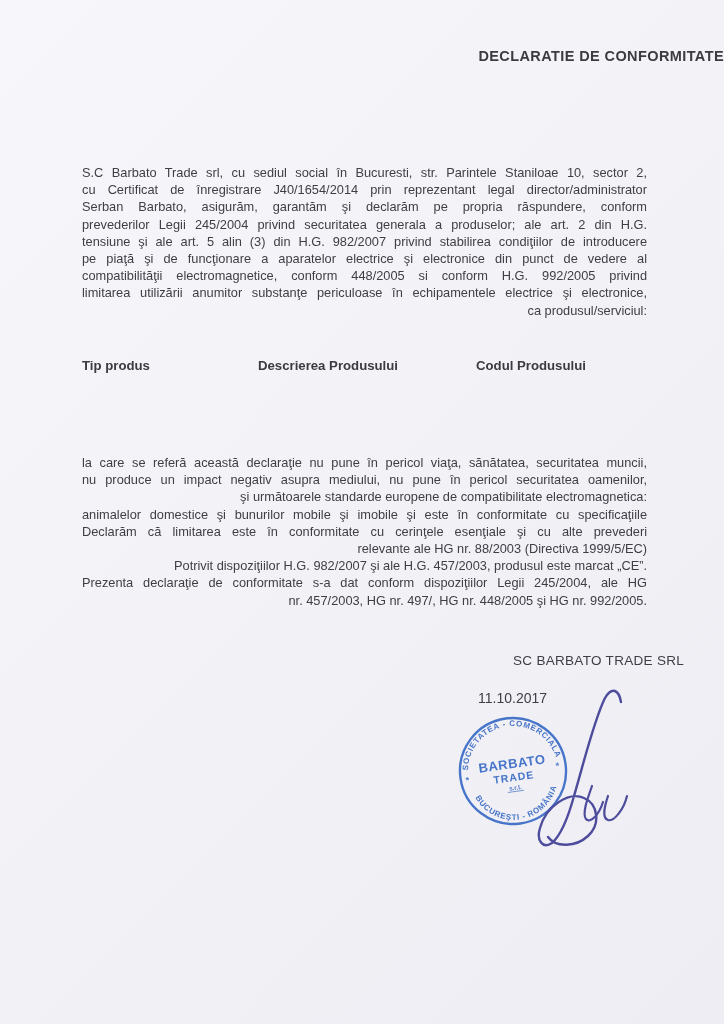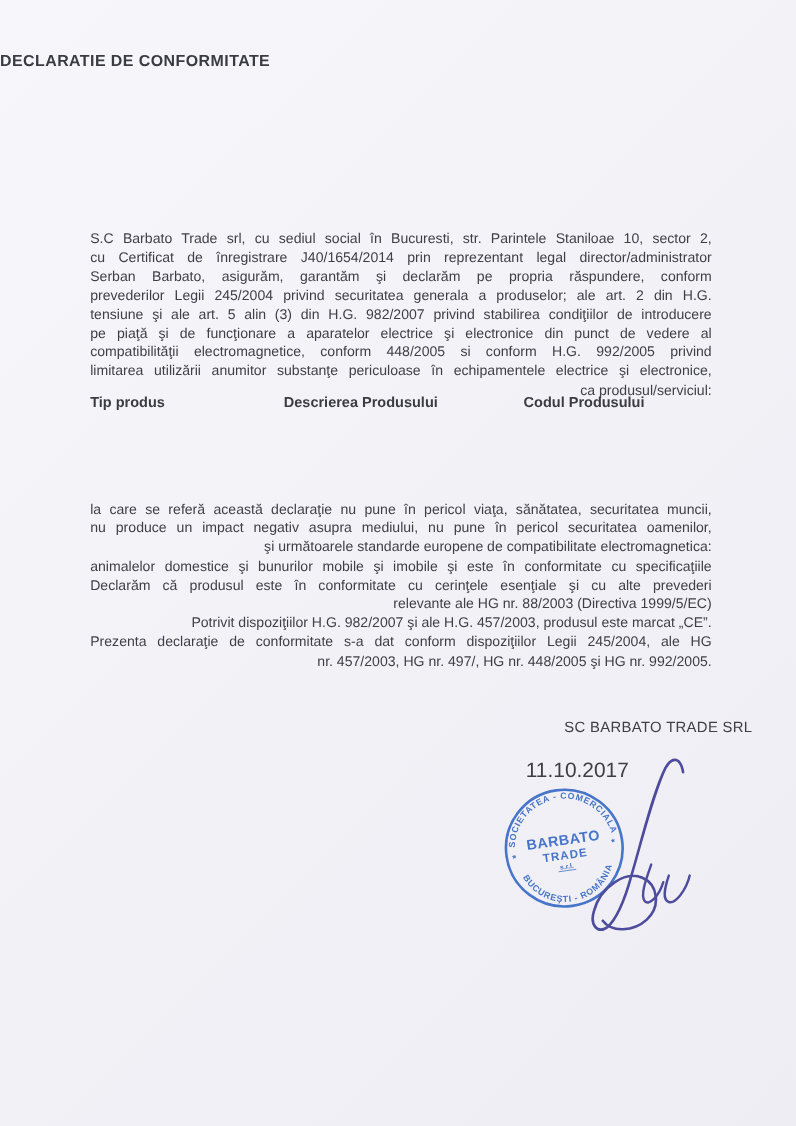--- a/index.html
+++ b/index.html
@@ -4,34 +4,34 @@
 <style>
   html,body{margin:0;padding:0;}
   body{
     width:724px;height:1024px;position:relative;overflow:hidden;
     background:linear-gradient(135deg,#f7f6fa 0%,#f2f1f6 55%,#eeedf3 100%);
     font-family:"Liberation Sans",sans-serif;color:#3e3e45;
     -webkit-font-smoothing:antialiased;
   }
   .title{
     position:absolute;top:48px;left:0;width:724px;margin:0;
-    text-align:left;font-size:14.5px;font-weight:bold;letter-spacing:.4px;color:#3b3b42;
+    text-align:right;font-size:14.5px;font-weight:bold;letter-spacing:.4px;color:#3b3b42;
   }
   .textblock{position:absolute;left:82px;width:565px;}
-  .intro{top:164px;margin-top:44px;}
+  .intro{top:164px;}
   .bodyblock{top:454px;}
   .line{font-size:12.8px;line-height:17.2px;text-align:right;}
   .line.j{text-align:justify;text-align-last:justify;}
   .ptable{position:absolute;top:357px;left:82px;width:565px;font-size:13.2px;}
   .trow{display:flex;line-height:17px;}
   .thead{font-weight:bold;color:#3b3b42;}
   .tbody{margin-top:17px;}
   .c1{width:176px;} .c2{width:218px;} .c3{flex:1;}
   .company{position:absolute;top:653px;left:478px;font-size:13.5px;letter-spacing:.3px;margin-left:35px;}
-  .date{position:absolute;top:690px;left:478px;font-size:19px;text-align:right;}
+  .date{position:absolute;top:690px;left:478px;font-size:14px;text-align:right;}
   .stamp{position:absolute;top:712px;left:454px;width:118px;height:118px;transform:rotate(-8deg);opacity:.93;}
   .stamp text{font-family:"Liberation Sans",sans-serif;font-weight:bold;}
   .signature{position:absolute;top:684px;left:524px;width:116px;height:170px;}
 </style>
 </head>
 <body>
 
 <h1 class="title">DECLARATIE DE CONFORMITATE</h1>
 
 <div class="textblock intro">
@@ -52,21 +52,21 @@
     <span class="c2">Descrierea Produsului</span>
     <span class="c3">Codul Produsului</span>
   </div>
 </div>
 
 <div class="textblock bodyblock">
   <div class="line j">la care se referă această declaraţie nu pune în pericol viaţa, sănătatea, securitatea muncii,</div>
   <div class="line j">nu produce un impact negativ asupra mediului, nu pune în pericol securitatea oamenilor,</div>
   <div class="line">şi următoarele standarde europene de compatibilitate electromagnetica:</div>
   <div class="line j">animalelor domestice şi bunurilor mobile şi imobile şi este în conformitate cu specificaţiile</div>
-  <div class="line j">Declarăm că produsul este în conformitate cu cerinţele esenţiale şi cu alte prevederi</div>
+  <div class="line j">Declarăm că limitarea este în conformitate cu cerinţele esenţiale şi cu alte prevederi</div>
   <div class="line">relevante ale HG nr. 88/2003 (Directiva 1999/5/EC)</div>
   <div class="line">Potrivit dispoziţiilor H.G. 982/2007 şi ale H.G. 457/2003, produsul este marcat „CE”.</div>
   <div class="line j">Prezenta declaraţie de conformitate s-a dat conform dispoziţiilor Legii 245/2004, ale HG</div>
   <div class="line">nr. 457/2003, HG nr. 497/, HG nr. 448/2005 şi HG nr. 992/2005.</div>
 </div>
 
 <div class="company">SC BARBATO TRADE SRL</div>
 <div class="date">11.10.2017</div>
 
 <svg class="stamp" viewBox="0 0 118 118" fill="none">

